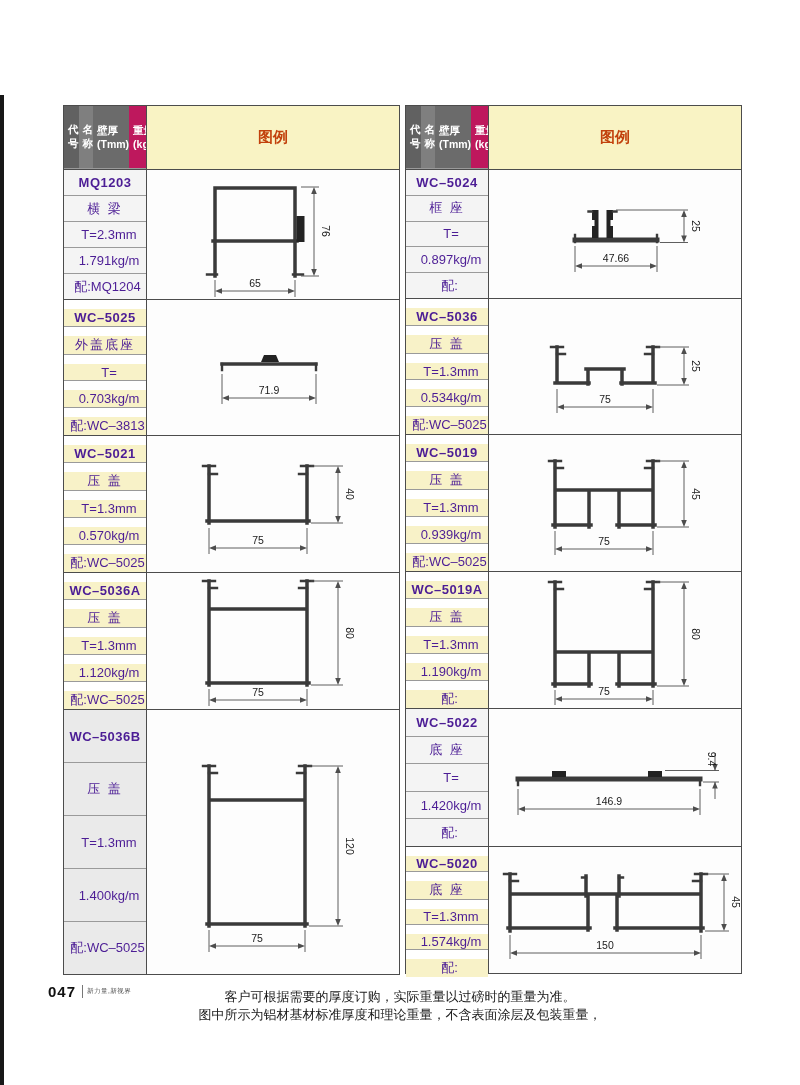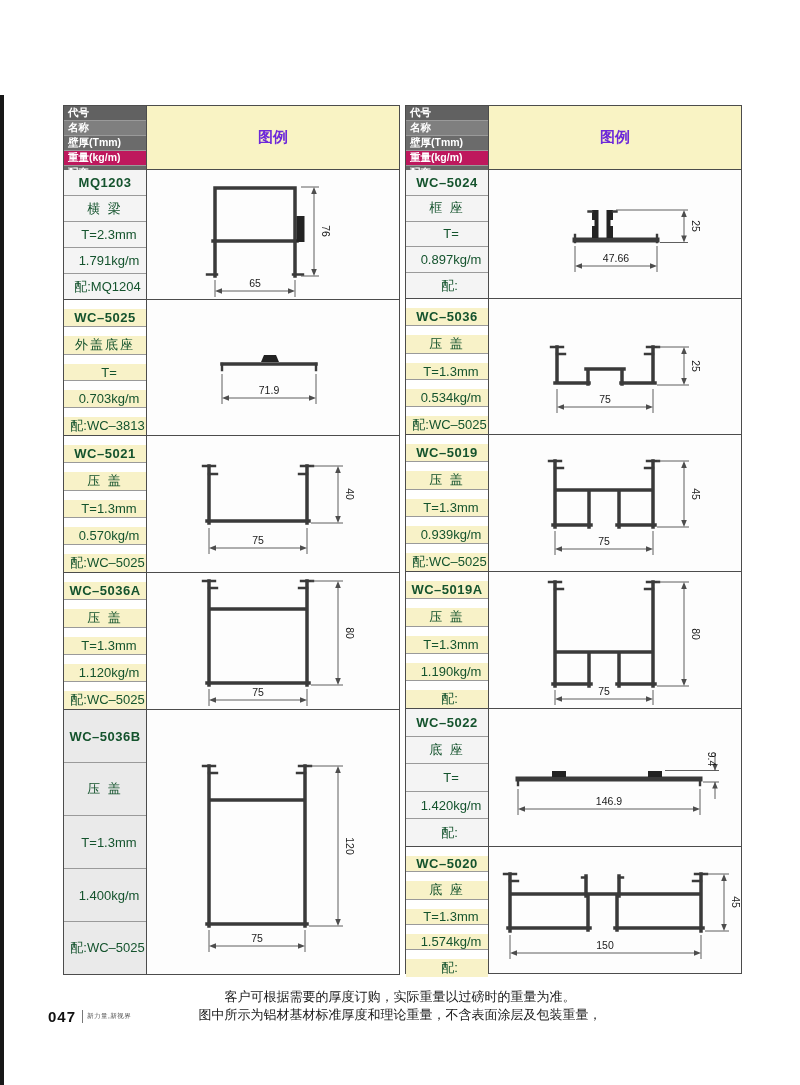--- a/index.html
+++ b/index.html
@@ -5,35 +5,35 @@
   html,body{margin:0;padding:0;}
   body{width:800px;height:1085px;background:#ffffff;position:relative;
        font-family:"Liberation Sans",sans-serif;overflow:hidden;}
   .spine{position:absolute;left:0;top:95px;width:4px;height:990px;background:#181818;}
 
   .ptable{position:absolute;top:105px;width:337px;border:1px solid #4c4c4c;background:#fff;box-sizing:border-box;}
   .ptable.lt{left:63px;}
   .ptable.rt{left:405px;}
 
   .thead{display:flex;height:63px;}
-  .thead .hlabels{width:82px;display:flex;flex-direction:column;}
+  .thead .hlabels{width:82px;display:flex;flex-direction:row;}
   .thead .hlabels div{flex:1;display:flex;align-items:center;padding-left:4px;
         color:#fff;font-weight:bold;font-size:10.5px;border-bottom:1px solid #9a9a9a;box-sizing:border-box;}
   .thead .hlabels div:nth-child(1){background:#616161;}
   .thead .hlabels div:nth-child(2){background:#7f7f7f;}
   .thead .hlabels div:nth-child(3){background:#6b6b6b;}
   .thead .hlabels div:nth-child(4){background:#be185d;}
   .thead .hlabels div:nth-child(5){background:#686868;border-bottom:none;}
   .legend-head{flex:1;background:#f9f3c4;border-left:1px solid #4c4c4c;
-        display:flex;align-items:center;justify-content:center;font-weight:bold;font-size:15px;color:#6d28d9;}
+        display:flex;align-items:center;justify-content:center;font-weight:bold;font-size:15px;color:#c2410c;}
 
   .prow{display:flex;border-top:1px solid #4c4c4c;box-sizing:border-box;}
   .prow .labels{width:82px;display:flex;flex-direction:column;}
   .prow .labels>div{flex:1;display:flex;align-items:center;justify-content:center;
-        font-size:13px;color:#14532d;border-bottom:1px solid #9a9a9a;box-sizing:border-box;background:#f4f4f4;}
+        font-size:13px;color:#4c1d95;border-bottom:1px solid #9a9a9a;box-sizing:border-box;background:#f4f4f4;}
   .prow .labels>div:last-child{border-bottom:none;}
   .prow.yellow .labels>div{background:#f8f2c8;margin-top:9px;}
   .prow.gray .labels>div{background:#eaeaea;}
   .labels .code{font-weight:bold;font-size:15px;letter-spacing:.5px;}
   .labels .nm{letter-spacing:2px;font-size:13.5px;}
   .labels .tv,.labels .mt{justify-content:flex-start;padding-left:8px;}
   .labels .mt{padding-left:5px;letter-spacing:0;}
 
   .diagram{flex:1;border-left:1px solid #4c4c4c;background:#fdfdfd;
         display:flex;justify-content:center;overflow:hidden;}
@@ -41,21 +41,21 @@
   svg .p{stroke:#3a3a3a;stroke-width:3.5;fill:none;stroke-linecap:square;}
   svg .p2{stroke:#3a3a3a;stroke-width:2.4;fill:none;stroke-linecap:square;}
   svg .p5{stroke:#3a3a3a;stroke-width:5;fill:none;stroke-linecap:square;}
   svg .solid{fill:#232323;stroke:none;}
   svg .dl{stroke:#4d4d4d;stroke-width:0.9;fill:none;}
   svg .ar{fill:#4d4d4d;stroke:none;}
   svg text{font-family:"Liberation Sans",sans-serif;font-size:10.5px;fill:#1a1a1a;}
 
   .note{position:absolute;top:988px;left:0;width:800px;text-align:center;
         font-size:13px;line-height:18px;color:#1a1a1a;}
-  .pagefoot{position:absolute;top:1008px;left:48px;display:flex;align-items:center;}
+  .pagefoot{position:absolute;top:983px;left:48px;display:flex;align-items:center;}
   .pagefoot .num{font-weight:bold;font-size:15px;letter-spacing:1px;color:#111;}
   .pagefoot .sep{width:1px;height:13px;background:#777;margin:0 4px 0 6px;}
   .pagefoot .tag{font-size:6.5px;color:#555;letter-spacing:.5px;}
 </style>
 </head>
 <body>
 
 <div class="spine"></div>
 
 <section class="ptable lt">

